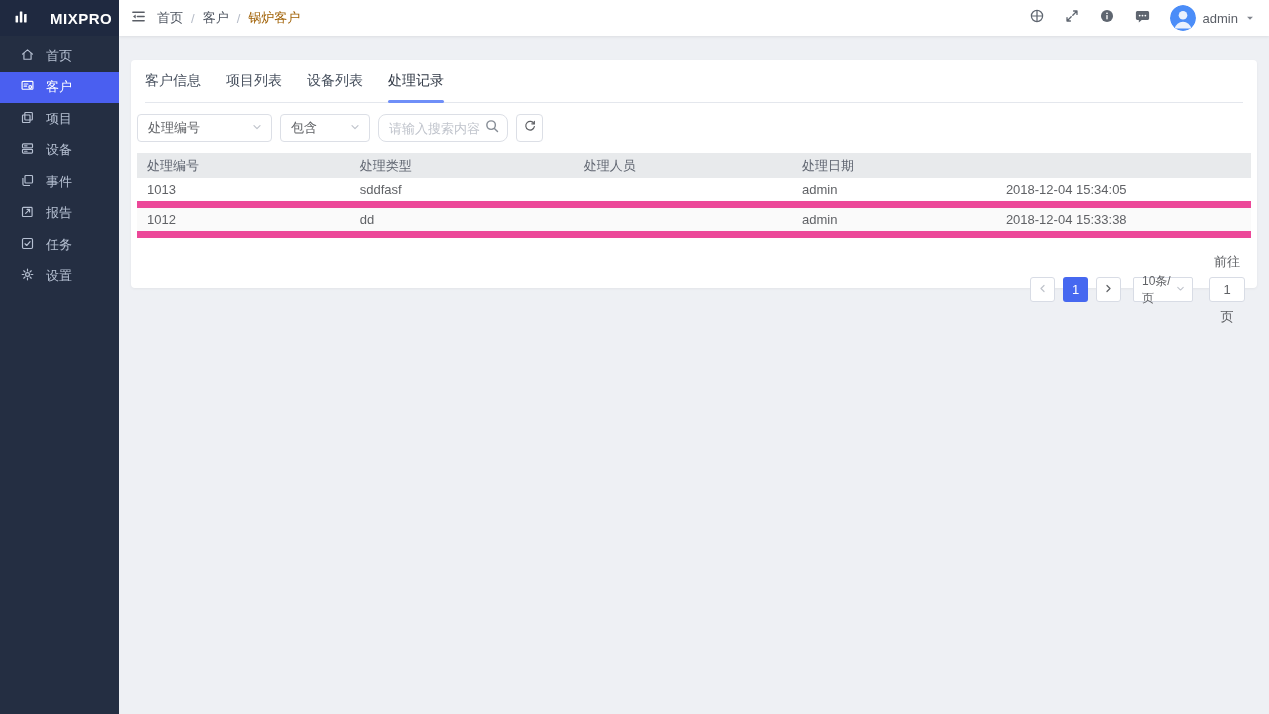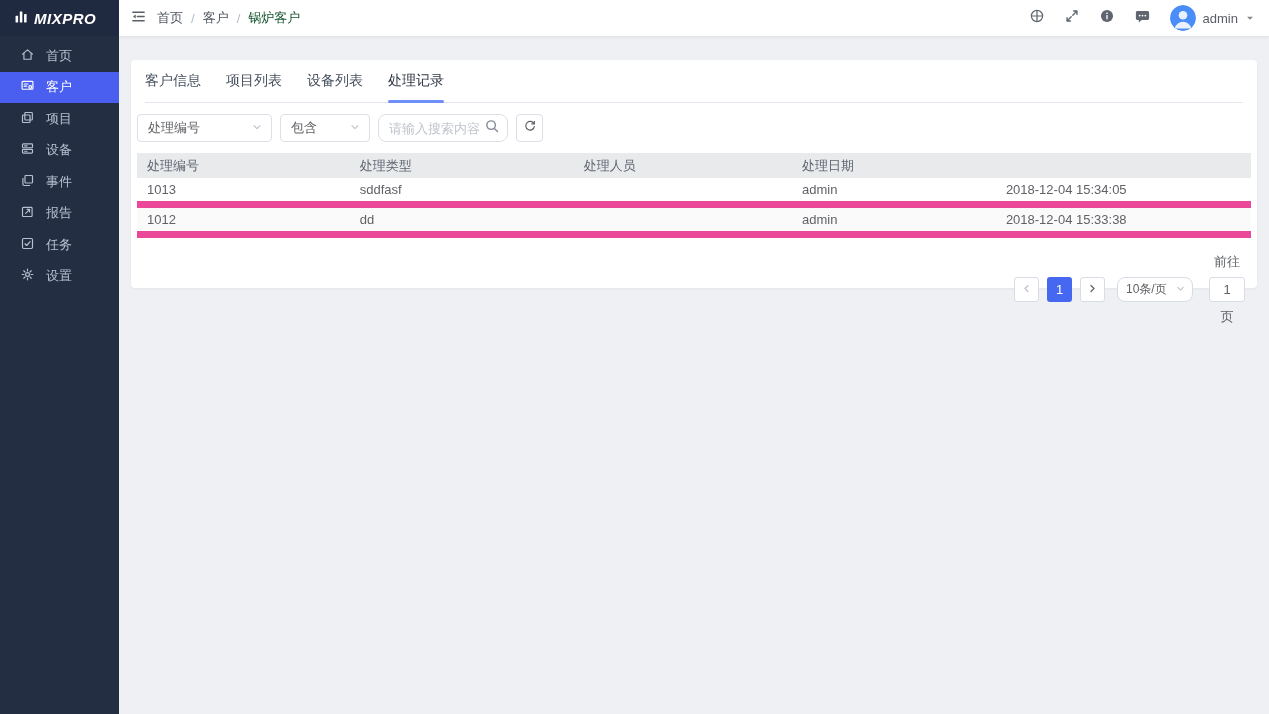--- a/index.html
+++ b/index.html
@@ -5,35 +5,35 @@
   * { box-sizing: border-box; margin: 0; padding: 0; }
   html,body { width:1269px; height:714px; overflow:hidden; }
   body {
     font-family: "Liberation Sans", "DejaVu Sans", sans-serif;
     background:#eef0f4;
     position:relative;
     color:#606266;
   }
   
   .sidebar { position:absolute; left:0; top:0; width:119px; height:714px; background:#242e42; z-index:3; }
-  .logo { height:36px; background:#1f2940; display:flex; align-items:center; padding-left:13px; gap:4px;font-style:italic; }
+  .logo { height:36px; background:#1f2940; display:flex; align-items:center; padding-left:13px; gap:20px; }
   .logo-text { color:#ffffff; font-weight:bold; font-size:15px; letter-spacing:.5px; }
   .menu { padding-top:4px; }
   .menu-item { height:31.5px; display:flex; align-items:center; padding-left:20px; gap:11px;
     color:#b6c0d2; font-size:13px; cursor:pointer; }
   .menu-item.active { background:#4a5ff0; color:#ffffff; }
   .menu-item svg { flex:0 0 auto; }
   
   .header { position:absolute; left:119px; top:0; right:0; height:36px; background:#fff;
     box-shadow:0 1px 3px rgba(0,0,0,.08); display:flex; align-items:center; z-index:2; }
   .fold-btn { width:38px; height:36px; display:flex; align-items:center; justify-content:center; cursor:pointer; color:#5a5e66; }
   .breadcrumb { display:flex; align-items:center; gap:8px; font-size:13px; }
   .bc-link { color:#4e5560; cursor:pointer; }
   .bc-sep { color:#b6bcc8; }
-  .bc-current { color:#14532d; }
+  .bc-current { color:#a16207; }
   .hdr-spacer { flex:1; }
   .hdr-btn { width:35px; height:36px; display:flex; align-items:center; justify-content:center; cursor:pointer; color:#5f6670; }
   .user-box { display:flex; align-items:center; gap:7px; margin:0 14px 0 10px; cursor:pointer; }
   .avatar { width:26px; height:26px; border-radius:50%; overflow:hidden; }
   .user-name { font-size:13px; color:#5a5e66; }
   
   .card { position:absolute; left:131px; top:60px; width:1126px; height:228px; background:#fff;
     border-radius:4px; box-shadow:0 1px 3px rgba(0,0,0,.05); z-index:1; }
   
   .tabs { margin:0 14px; height:43px; border-bottom:1px solid #e4e7ed; display:flex; }
@@ -64,21 +64,21 @@
   .t-row.striped { background:#fafafa; }
   
   .pager { display:flex; align-items:center; justify-content:flex-end; gap:8px; margin:15px 12px 0 0;
     font-size:13px; color:#606266; }
   .pg-btn { width:25px; height:25px; border:1px solid #d8dce5; border-radius:3px; background:#fff;
     display:flex; align-items:center; justify-content:center; cursor:pointer; }
   .pg-btn.prev { color:#c0c4cc; }
   .pg-btn.next { color:#606266; }
   .pg-page { width:25px; height:25px; border-radius:3px; background:#4668f0; color:#fff;
     display:flex; align-items:center; justify-content:center; font-size:13px; cursor:pointer; }
-  .pg-size { width:76px; height:25px; border:1px solid #d8dce5; border-radius:8px; background:#fff;
+  .pg-size { width:60px; height:25px; border:1px solid #d8dce5; border-radius:2px; background:#fff;
     display:flex; align-items:center; justify-content:space-between; padding:0 6px 0 8px; font-size:12px;
     color:#606266; cursor:pointer; margin-left:4px; }
   .goto { display:flex; align-items:center; gap:6px; margin-left:8px;flex-direction:column; }
   .goto-input { width:36px; height:25px; border:1px solid #d8dce5; border-radius:3px; text-align:center;
     font-size:13px; color:#606266; outline:none; font-family:inherit; }
 </style>
 </head>
 <body>
 
 <div class="sidebar">

